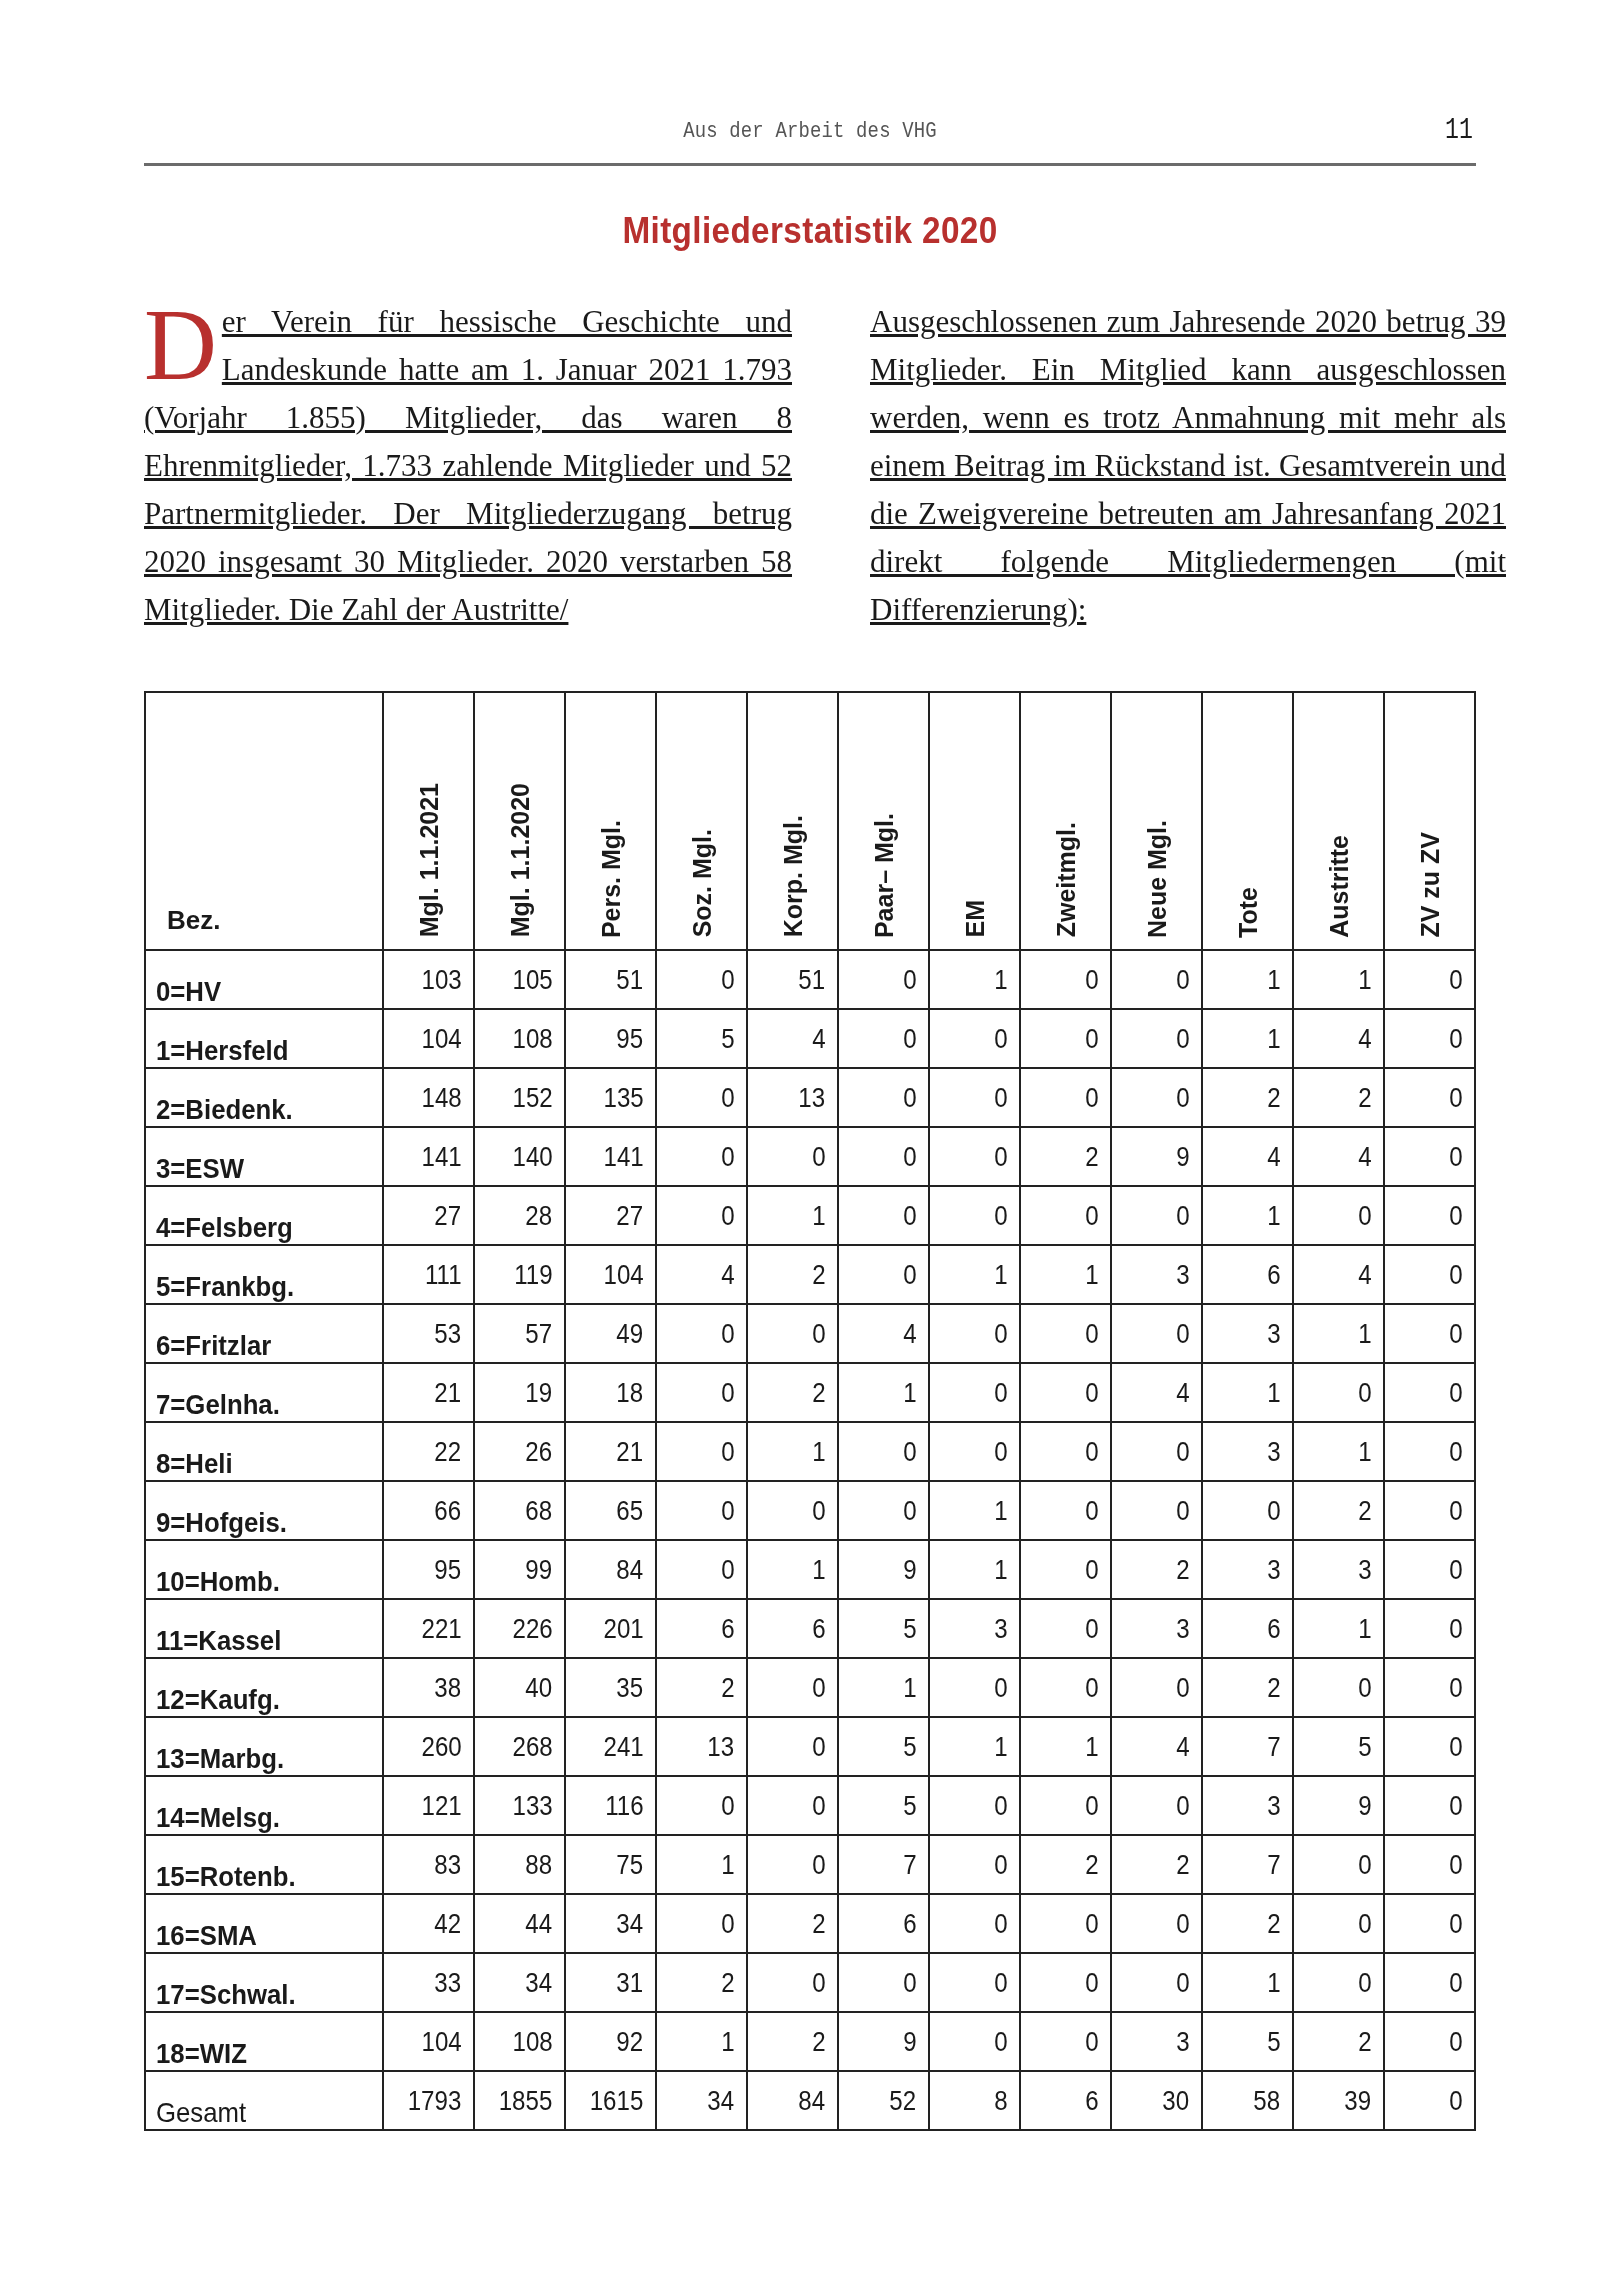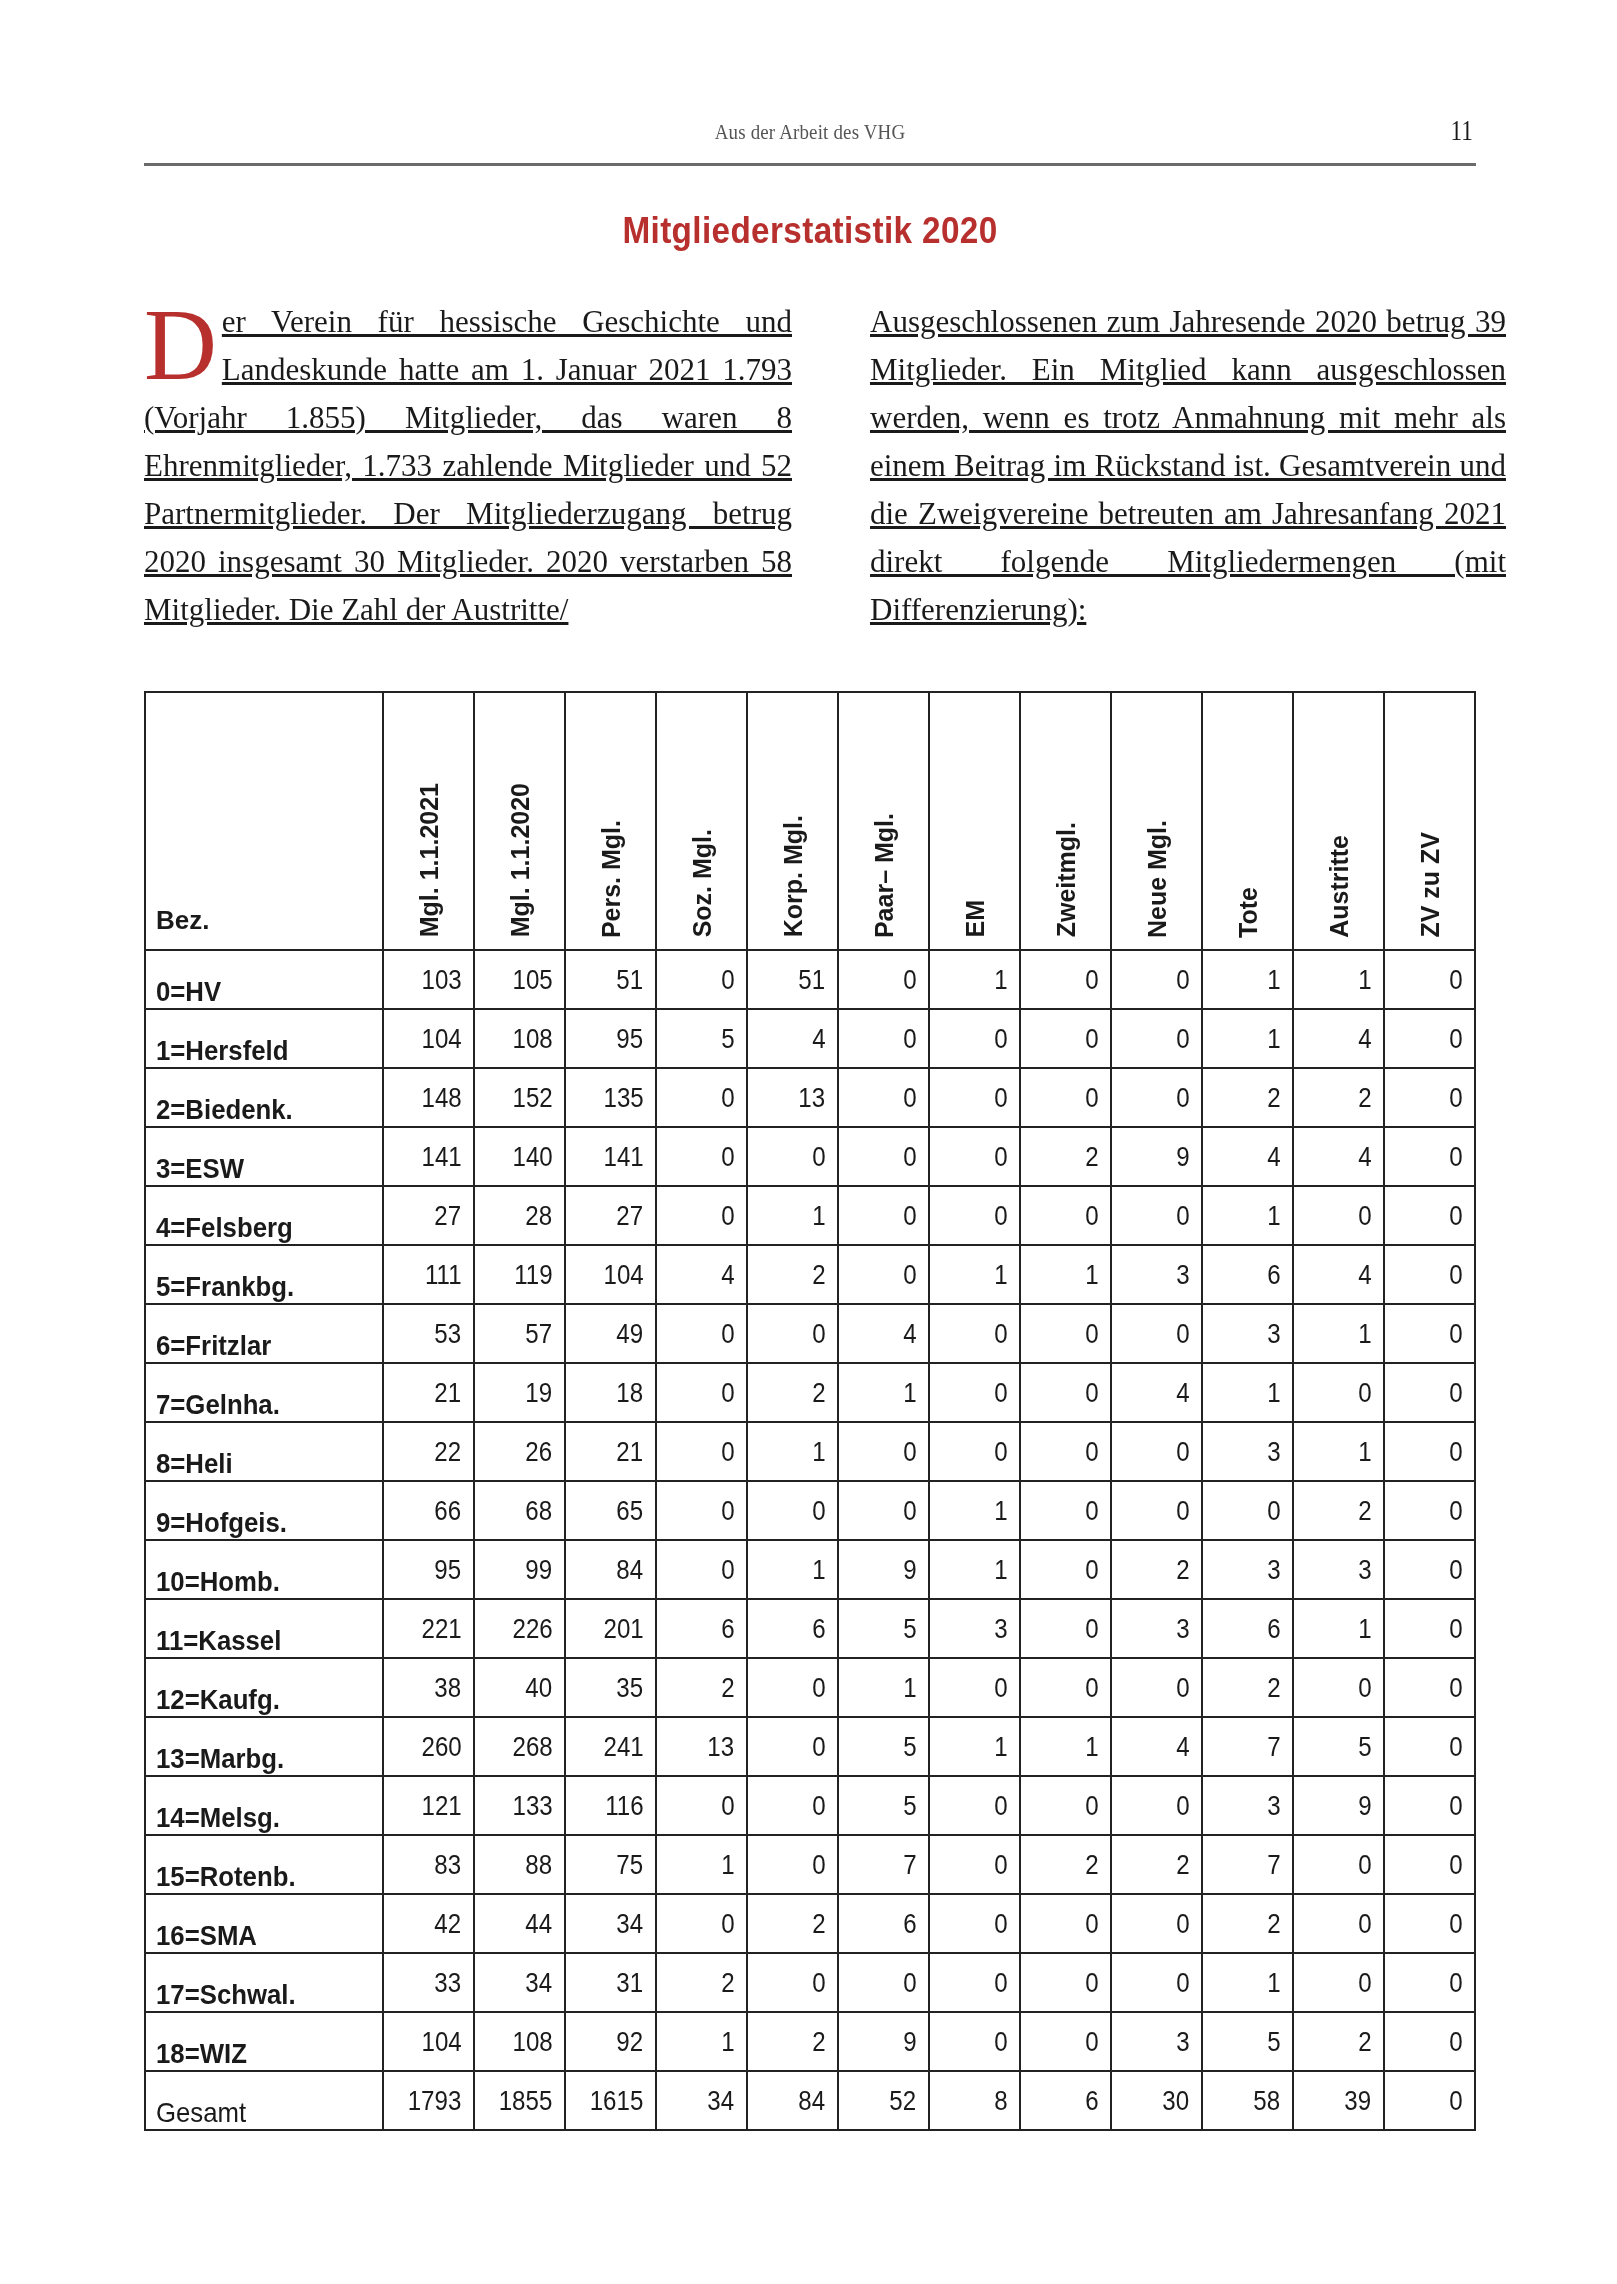--- a/index.html
+++ b/index.html
@@ -1,20 +1,20 @@
 <!DOCTYPE html>
 <html style="font-size:13px"><head>
 <meta charset="utf-8">
 <style>
   html, body { margin: 0; padding: 0; background: #ffffff; }
   body { width: 1618px; height: 2284px; position: relative; overflow: hidden; color: #1a1a1a; }
 
   .running-head {
     position: absolute; left: 144px; top: 114px; width: 1332px; height: 36px;
-    font-family: Liberation Serif, serif; color: #555;
+    font-family: Liberation Mono, monospace; color: #555;
   }
   .running-head .section {
     position: absolute; left: 0; right: 0; top: 4.9px; text-align: center;
     font-size: 22px; letter-spacing: 0.2px; transform: scaleX(0.86);
   }
   .running-head .page-num {
     position: absolute; right: 3.3px; top: 0px; font-size: 29px; color: #1a1a1a;
     transform: scaleX(0.8); transform-origin: right center;
   }
   .head-rule {
@@ -44,21 +44,21 @@
     position: absolute; left: 144px; top: 691px; width: 1332px;
     border-collapse: collapse; table-layout: fixed;
     font-family: "Liberation Sans", sans-serif;
   }
   table.stats col.c-name { width: 238px; }
   table.stats th, table.stats td {
     border: 2.4px solid #222; padding: 0; box-sizing: border-box;
   }
   table.stats thead th { height: 258px; vertical-align: bottom; position: relative; }
   table.stats thead th.name-head {
-    text-align: left; font-weight: bold; font-size: 26px; padding: 0 0 13px 10px; border-radius: 26px;
+    text-align: left; font-weight: bold; font-size: 26px; padding: 0 0 13px 21px; border-radius: 26px;
   }
   .vlabel {
     position: absolute; left: 50%; bottom: 11.4px;
     writing-mode: vertical-rl; transform: translateX(-50%) rotate(180deg);
     font-weight: bold; font-size: 25px; white-space: nowrap; line-height: 1;
   }
   table.stats tbody td { height: 59px; font-size: 28px; text-align: right; padding-right: 11.4px; }
   table.stats tbody td.name {
     text-align: left; font-weight: bold; padding-left: 9.8px; padding-right: 0; padding-top: 24px;
   }

